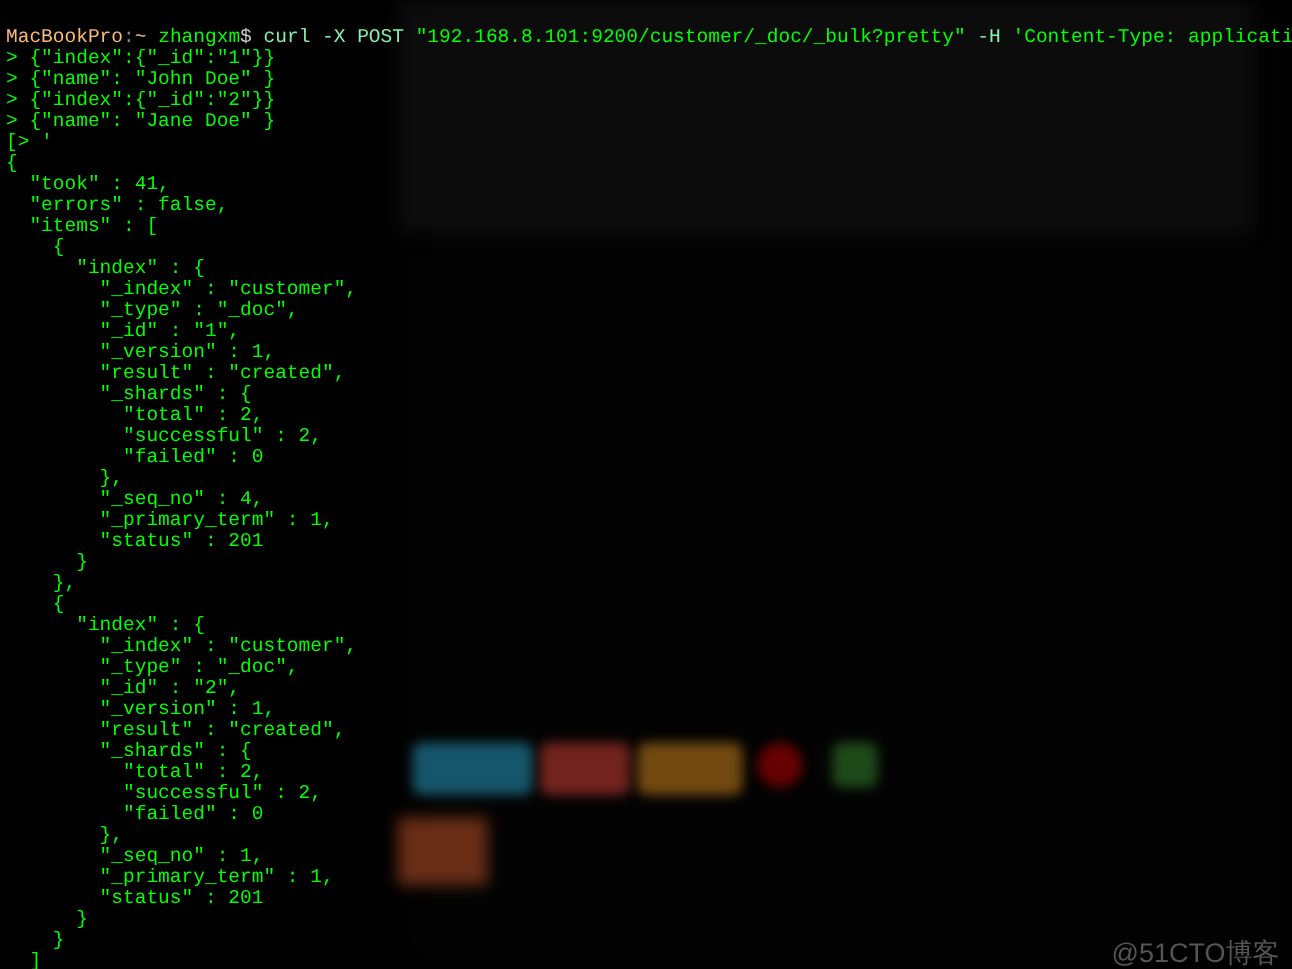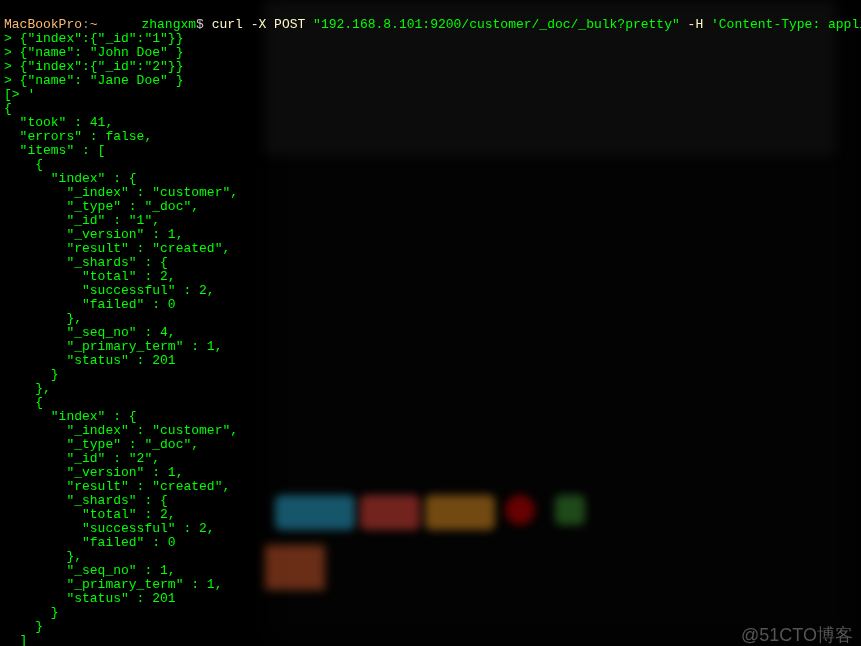--- a/index.html
+++ b/index.html
@@ -13,23 +13,23 @@
       color: #00ff00;
       overflow: hidden;
       position: relative;
     }
     .terminal {
       padding: 4px 4px;
       white-space: pre;
     }
     .prompt { color: #888; }
     .hostname { color: #fdba74; }
-    .user { color: #00ff00; margin-left: 36px; }
+    .user { color: #00ff00; }
     .dollar { color: #ccc; }
-    .cmd { color: #fef9c3; }
+    .cmd { color: #86efac; }
     .url { color: #00ff00; }
     .str { color: #00ff00; }
     .json-output { color: #00ff00; }
     .watermark {
       position: absolute;
       right: 8px;
       bottom: 4px;
       color: #555;
       font-size: 18px;
       font-family: Arial, sans-serif;

